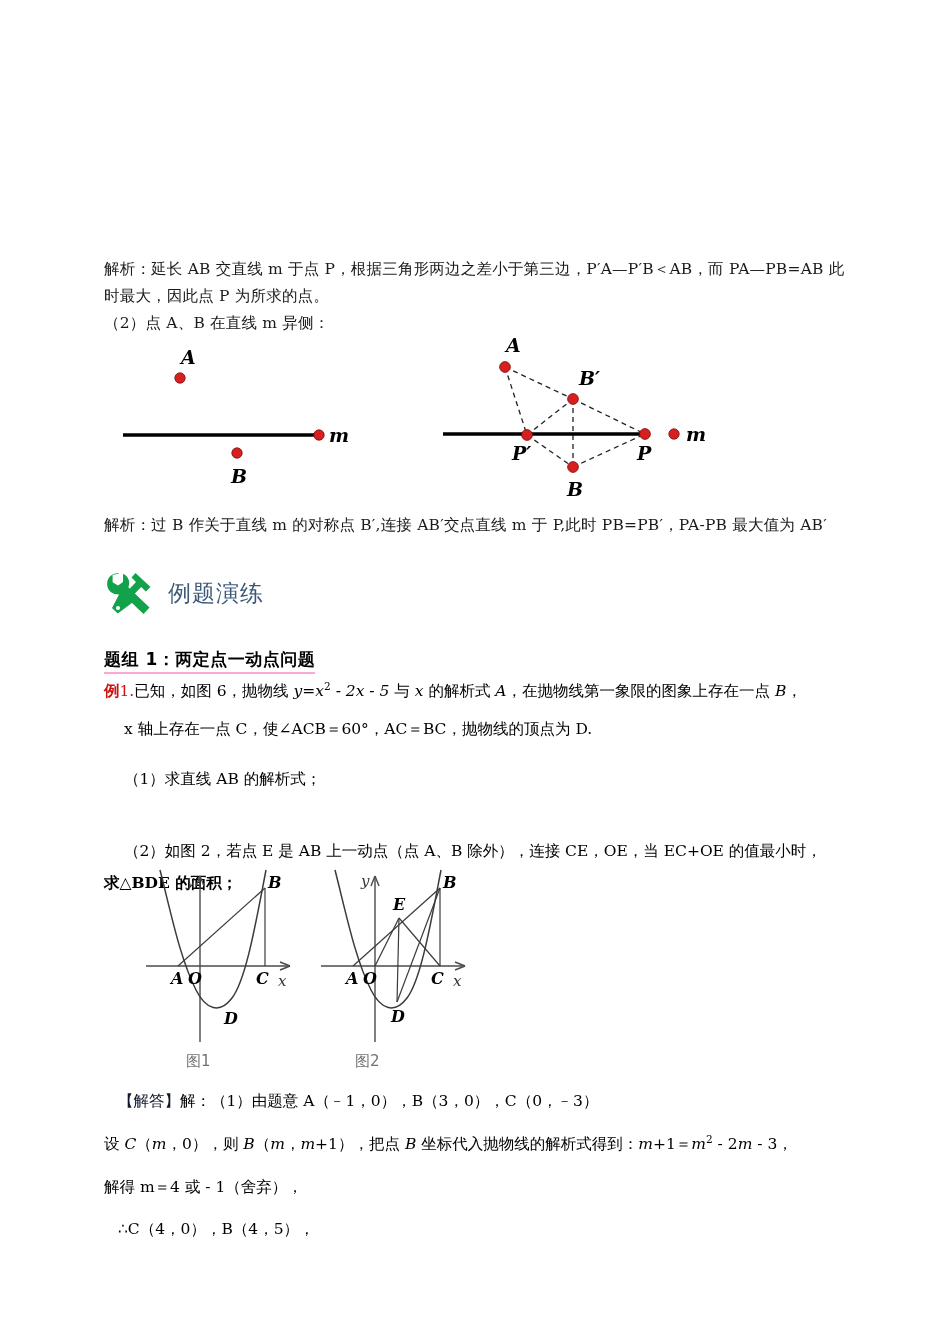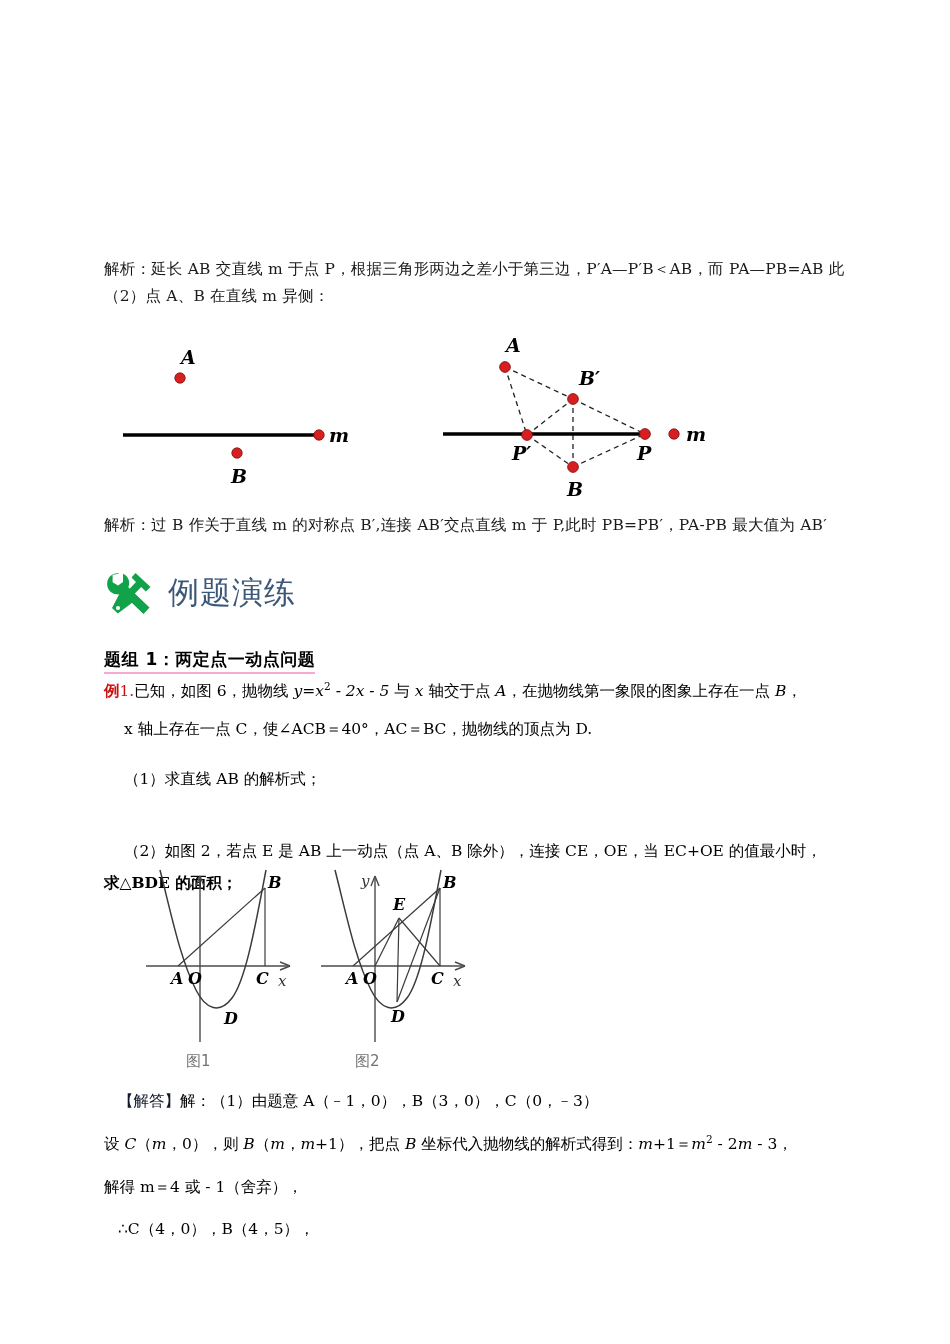--- a/index.html
+++ b/index.html
@@ -39,21 +39,21 @@
   
   #section-heading {
     left: 104px;
     top: 570px;
     display: flex;
     align-items: center;
     gap: 12px;
   }
   #section-heading .title {
     font-family: "DejaVu Sans", "Liberation Sans", sans-serif;
-    font-size: 31px;
+    font-size: 23px;
     color: #3c5878;
     letter-spacing: 1px;
   }
   .tool-icon { width: 52px; height: 46px; display: block; }
 
   
   #group-heading {
     left: 104px;
     top: 648px;
     font-family: "DejaVu Sans", "Liberation Sans", sans-serif;
@@ -102,20 +102,21 @@
   .chord { fill: none; stroke: #3b3b3b; stroke-width: 1.2; }
   .axis  { stroke: #4a4a4a; stroke-width: 1.4; }
 </style>
 </head>
 <body>
 
 <div class="page">
 
   <div class="blk para" style="left:104px; top:256px; width:744px;">
     <div>解析：延长 AB 交直线 m 于点 P，根据三角形两边之差小于第三边，P′A—P′B＜AB，而 PA—PB=AB 此</div>
+    <div>时最大，因此点 P 为所求的点。</div>
     <div>（2）点 A、B 在直线 m 异侧：</div>
   </div>
 
   <div class="blk" style="left:104px; top:336px;">
     <svg width="280" height="160" viewBox="0 0 280 160">
 
       <line class="solidline" x1="19" y1="99" x2="213" y2="99"></line>
       <circle class="dot" cx="215" cy="99" r="5.2"></circle>
 
       <circle class="dot" cx="76" cy="42" r="5.2"></circle>
@@ -176,24 +177,24 @@
           <circle cx="14.0" cy="38.0" r="2.1" fill="#ffffff"></circle>
         </g>
       </svg>
     </span>
     <span class="title">例题演练</span>
   </div>
 
   <div class="blk" id="group-heading">题组 1：两定点一动点问题</div>
 
   <div class="pline" style="left:104px; top:680px;">
-    <span class="red" style="font-family:'DejaVu Sans','Liberation Sans',sans-serif;font-weight:bold;">例</span><span class="red">1.</span><span>已知，如图 6，抛物线 </span><span class="ital">y=x</span><sup>2</sup><span class="ital"> - 2x - 5</span><span> 与 </span><span class="ital">x</span><span> 轴交于点 </span><span class="ital">A</span><span>，在抛物线第一象限的图象上存在一点 </span><span class="ital">B</span><span>，</span>
-  </div>
-
-  <div class="pline" style="left:124px; top:718px;">x 轴上存在一点 C，使∠ACB＝40°，AC＝BC，抛物线的顶点为 D.</div>
+    <span class="red" style="font-family:'DejaVu Sans','Liberation Sans',sans-serif;font-weight:bold;">例</span><span class="red">1.</span><span>已知，如图 6，抛物线 </span><span class="ital">y=x</span><sup>2</sup><span class="ital"> - 2x - 5</span><span> 与 </span><span class="ital">x</span><span> 的解析式 </span><span class="ital">A</span><span>，在抛物线第一象限的图象上存在一点 </span><span class="ital">B</span><span>，</span>
+  </div>
+
+  <div class="pline" style="left:124px; top:718px;">x 轴上存在一点 C，使∠ACB＝60°，AC＝BC，抛物线的顶点为 D.</div>
 
   <div class="pline" style="left:124px; top:768px;">（1）求直线 AB 的解析式；</div>
 
   <div class="pline" style="left:124px; top:806px;margin-top:34px;">（2）如图 2，若点 E 是 AB 上一动点（点 A、B 除外），连接 CE，OE，当 EC+OE 的值最小时，</div>
 
   <div class="pline" style="left:104px; top:872px;font-weight:bold;">求△BDE 的面积；</div>
 
   <div class="blk" style="left:144px; top:862px;">
     <svg width="180" height="190" viewBox="0 0 180 190">
 

